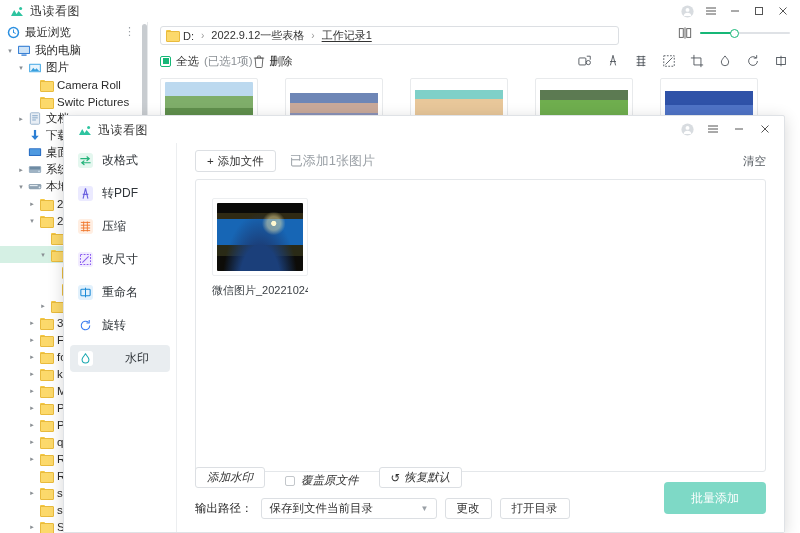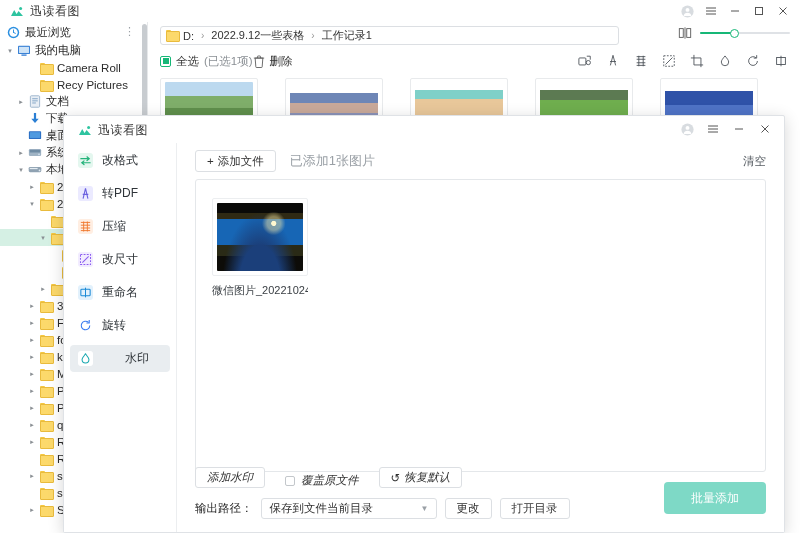--- a/index.html
+++ b/index.html
@@ -206,34 +206,46 @@
           <span class="ticon">
             <svg width="14" height="12" viewBox="0 0 16 14">
               <rect x="1" y="1" width="14" height="9.5" rx="1" fill="#3b82d6"></rect>
               <rect x="2.2" y="2.2" width="11.6" height="7.1" fill="#cfe4f7"></rect>
               <rect x="5" y="11" width="6" height="1.6" fill="#3b82d6"></rect>
             </svg>
           </span>
           <span>我的电脑</span>
         </div>
         <div class="trow">
+          <span style="width:15px"></span>
+          <span class="tw">▾</span>
+          <span class="ticon">
+            <svg width="14" height="12" viewBox="0 0 16 14">
+              <rect x="1" y="2" width="14" height="10" rx="1" fill="#5bb3e8"></rect>
+              <rect x="2.4" y="3.4" width="11.2" height="7.2" fill="#e7f4fd"></rect>
+              <path d="M3.2 10.4 6 6.6l2 2.4 1.8-1.8 3 3.2z" fill="#39a0dd"></path>
+            </svg>
+          </span>
+          <span>图片</span>
+        </div>
+        <div class="trow">
           <span style="width:26px"></span>
           <span class="tw"></span>
           <span class="ticon">
             <span class="folder"></span>
           </span>
           <span>Camera Roll</span>
         </div>
         <div class="trow">
           <span style="width:26px"></span>
           <span class="tw"></span>
           <span class="ticon">
             <span class="folder"></span>
           </span>
-          <span>Recy Pictures</span>
+          <span>Switc Pictures</span>
         </div>
         <div class="trow">
           <span style="width:15px"></span>
           <span class="tw">▸</span>
           <span class="ticon">
             <svg width="12" height="13" viewBox="0 0 13 14">
               <rect x="1.5" y="0.8" width="10" height="12.4" rx="1" fill="#e8eef5" stroke="#9bb4cc"></rect>
               <g stroke="#7fa3c4" stroke-width="1">
                 <line x1="3.5" y1="4" x2="9.5" y2="4"></line>
                 <line x1="3.5" y1="6.3" x2="9.5" y2="6.3"></line>
@@ -453,21 +465,21 @@
   </div>
 
   <div class="content">
 
     <div class="pathbar">
       <span><span class="folder"></span></span>
       <span>D:</span>
       <span class="crumb-sep">›</span>
       <span>2022.9.12一些表格</span>
       <span class="crumb-sep">›</span>
-      <span style="text-underline-offset:2px;">工作记录1</span>
+      <span style="text-decoration:underline;text-underline-offset:2px;">工作记录1</span>
     </div>
 
     <div class="viewctl">
       <span>
         <svg width="14" height="14" viewBox="0 0 16 16">
             <rect x="1.5" y="3" width="4.5" height="10" fill="none" stroke="#555" stroke-width="1"></rect>
             <rect x="10" y="3" width="4.5" height="10" fill="none" stroke="#555" stroke-width="1"></rect>
             <line x1="8" y1="1.5" x2="8" y2="14.5" stroke="#555" stroke-width="1"></line>
           </svg>
       </span>

